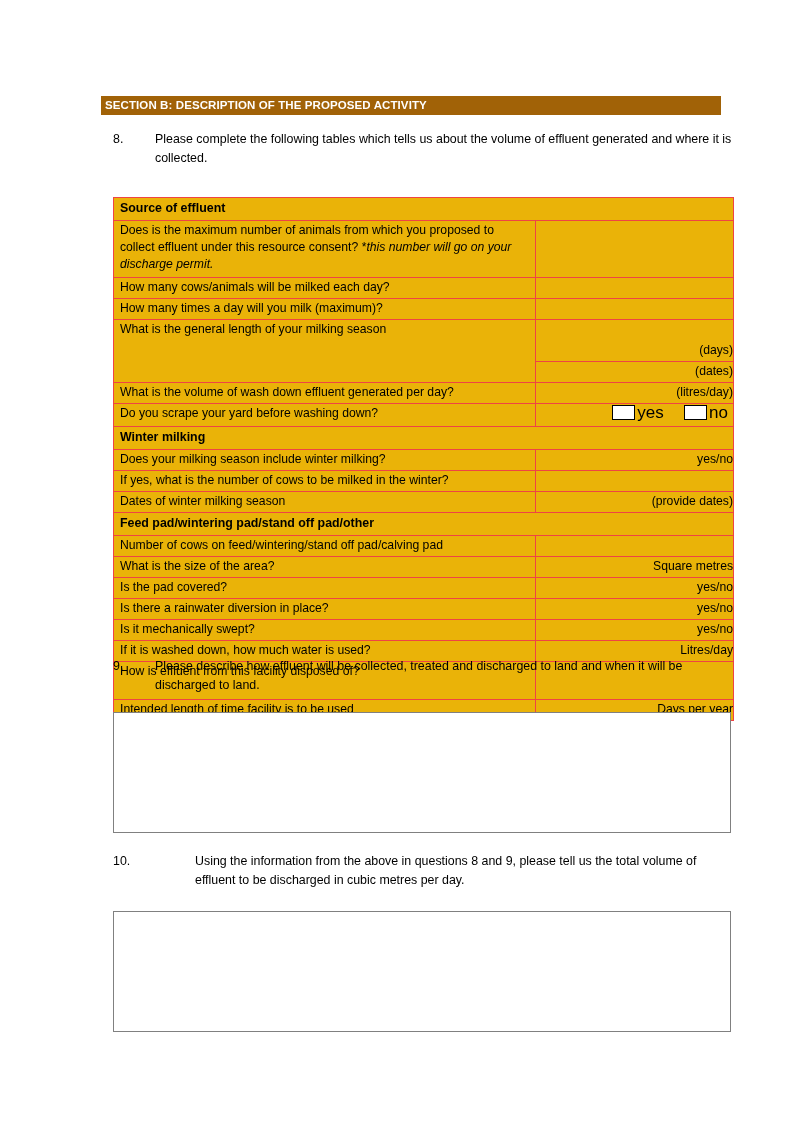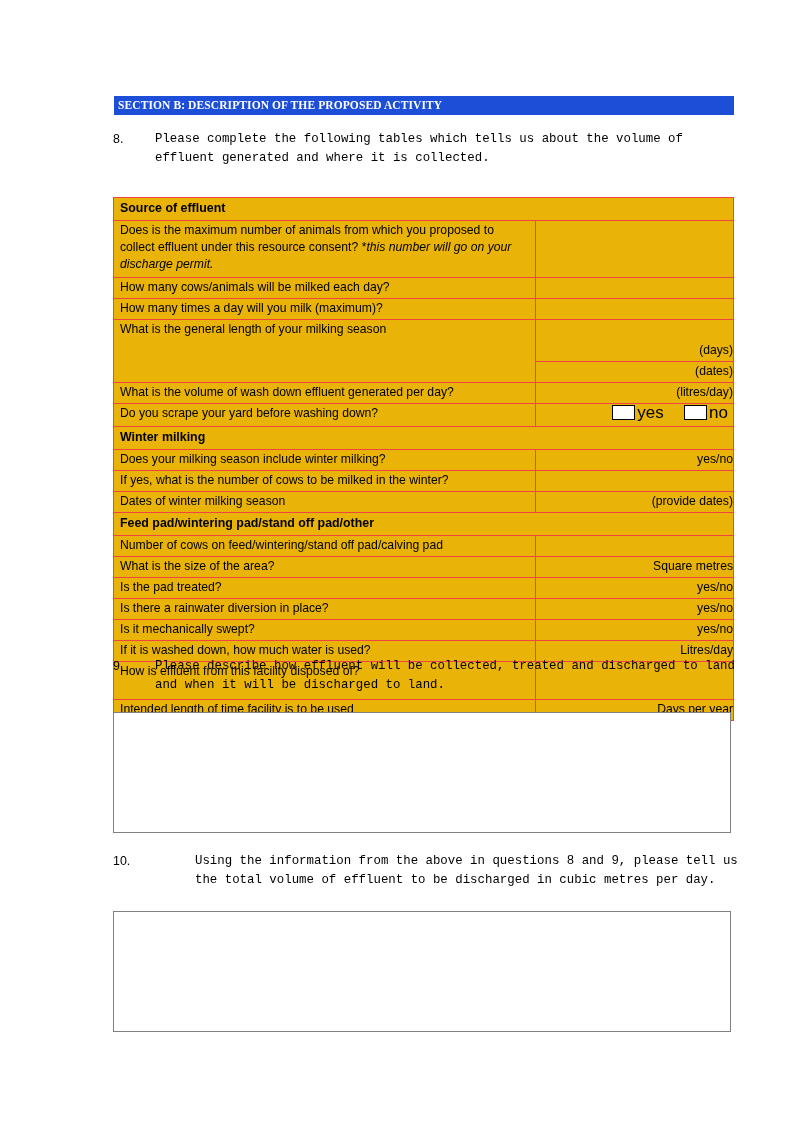--- a/index.html
+++ b/index.html
@@ -21,28 +21,27 @@
     position: absolute;
     left: 0; top: 0;
     width: 800px;
     height: 1130px;
     overflow: hidden;
   }
 
   
   .section-bar {
     position: absolute;
-    left: 114px;
+    left: 101px;
     top: 96px;
     width: 620px;
     height: 19px;
-    background: #1d4ed8;
+    background: #a16207;
     display: flex;
     align-items: center;
-    font-family: Liberation Serif, serif;
   }
   .section-bar-label {
     color: #ffffff;
     font-size: 11.5px;
     font-weight: bold;
     letter-spacing: 0.1px;
     padding-left: 4px;
     line-height: 1;
     white-space: nowrap;
   }
@@ -57,21 +56,20 @@
     font-size: 12.4px;
     line-height: 19px;
   }
   .q-num {
     width: 42px;
     flex: 0 0 42px;
     white-space: nowrap;
   }
   .q-text {
     flex: 1 1 auto;
-    font-family: Liberation Mono, monospace;
   }
   #question-8 { top: 130px; }
   #question-9 { top: 657px; }
   #question-10 { top: 852px; gap: 40px; }
   #question-9 .q-text, #question-10 .q-text { width: 585px; }
 
   
   .effluent-table {
     position: absolute;
     left: 113px;
@@ -243,21 +241,21 @@
         <td>Number of cows on feed/wintering/stand off pad/calving pad</td>
         <td class="value-cell"></td>
       </tr>
 
       <tr>
         <td>What is the size of the area?</td>
         <td class="value-cell">Square metres</td>
       </tr>
 
       <tr>
-        <td>Is the pad treated?</td>
+        <td>Is the pad covered?</td>
         <td class="value-cell">yes/no</td>
       </tr>
 
       <tr>
         <td>Is there a rainwater diversion in place?</td>
         <td class="value-cell">yes/no</td>
       </tr>
 
       <tr>
         <td>Is it mechanically swept?</td>

